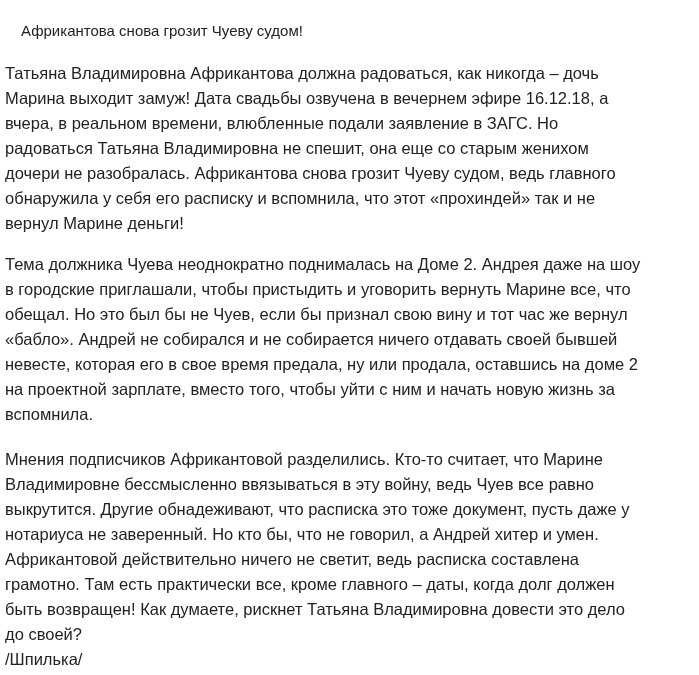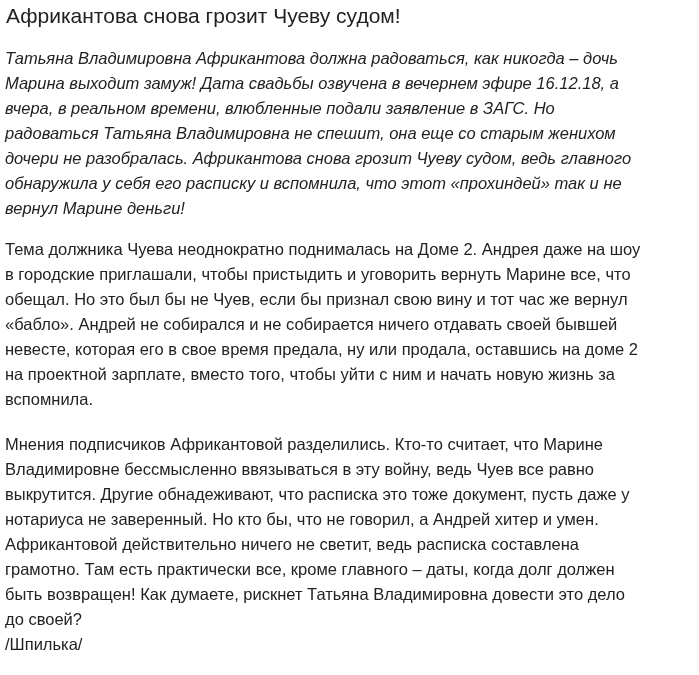--- a/index.html
+++ b/index.html
@@ -4,23 +4,23 @@
 <style>
   html, body { margin: 0; padding: 0; background: #ffffff; }
   body {
     width: 699px; height: 675px; overflow: hidden;
     font-family: "Liberation Sans", "DejaVu Sans", sans-serif;
     color: #222222;
     font-size: 16.5px;
     line-height: 25px;
   }
   .doc { position: relative; padding: 2px 6px 0 5px; }
-  .title { margin: 1px; font-weight: normal; font-size: 21px; line-height: 25px; }
+  .title { margin: 16px; font-weight: normal; font-size: 15px; line-height: 25px; }
   .para { margin: 0; }
-  .p1 { margin-top: 18px; font-style: italic; }
+  .p1 { margin-top: 18px; }
   .p2 { margin-top: 16px; }
   .p3 { margin-top: 20px; }
   .line { display: block; white-space: nowrap; }
 </style>
 </head>
 <body>
 
 <div class="doc">
   <h1 class="title">Африкантова снова грозит Чуеву судом!</h1>
 

